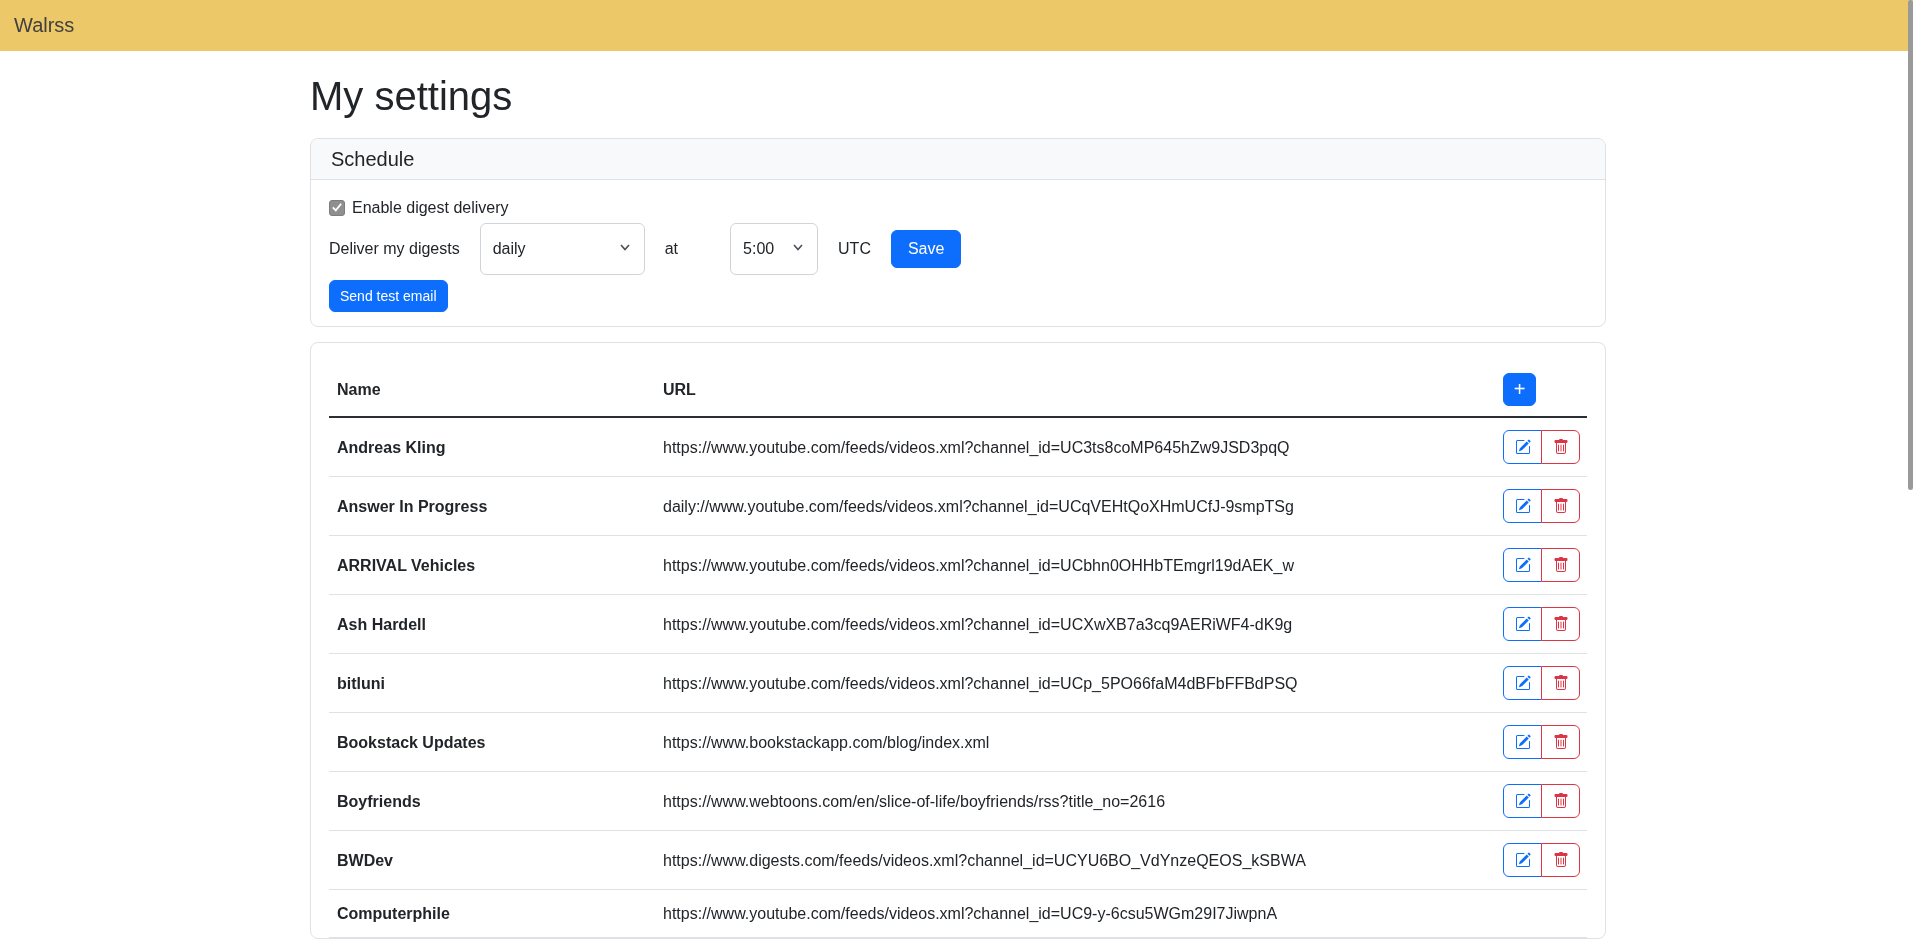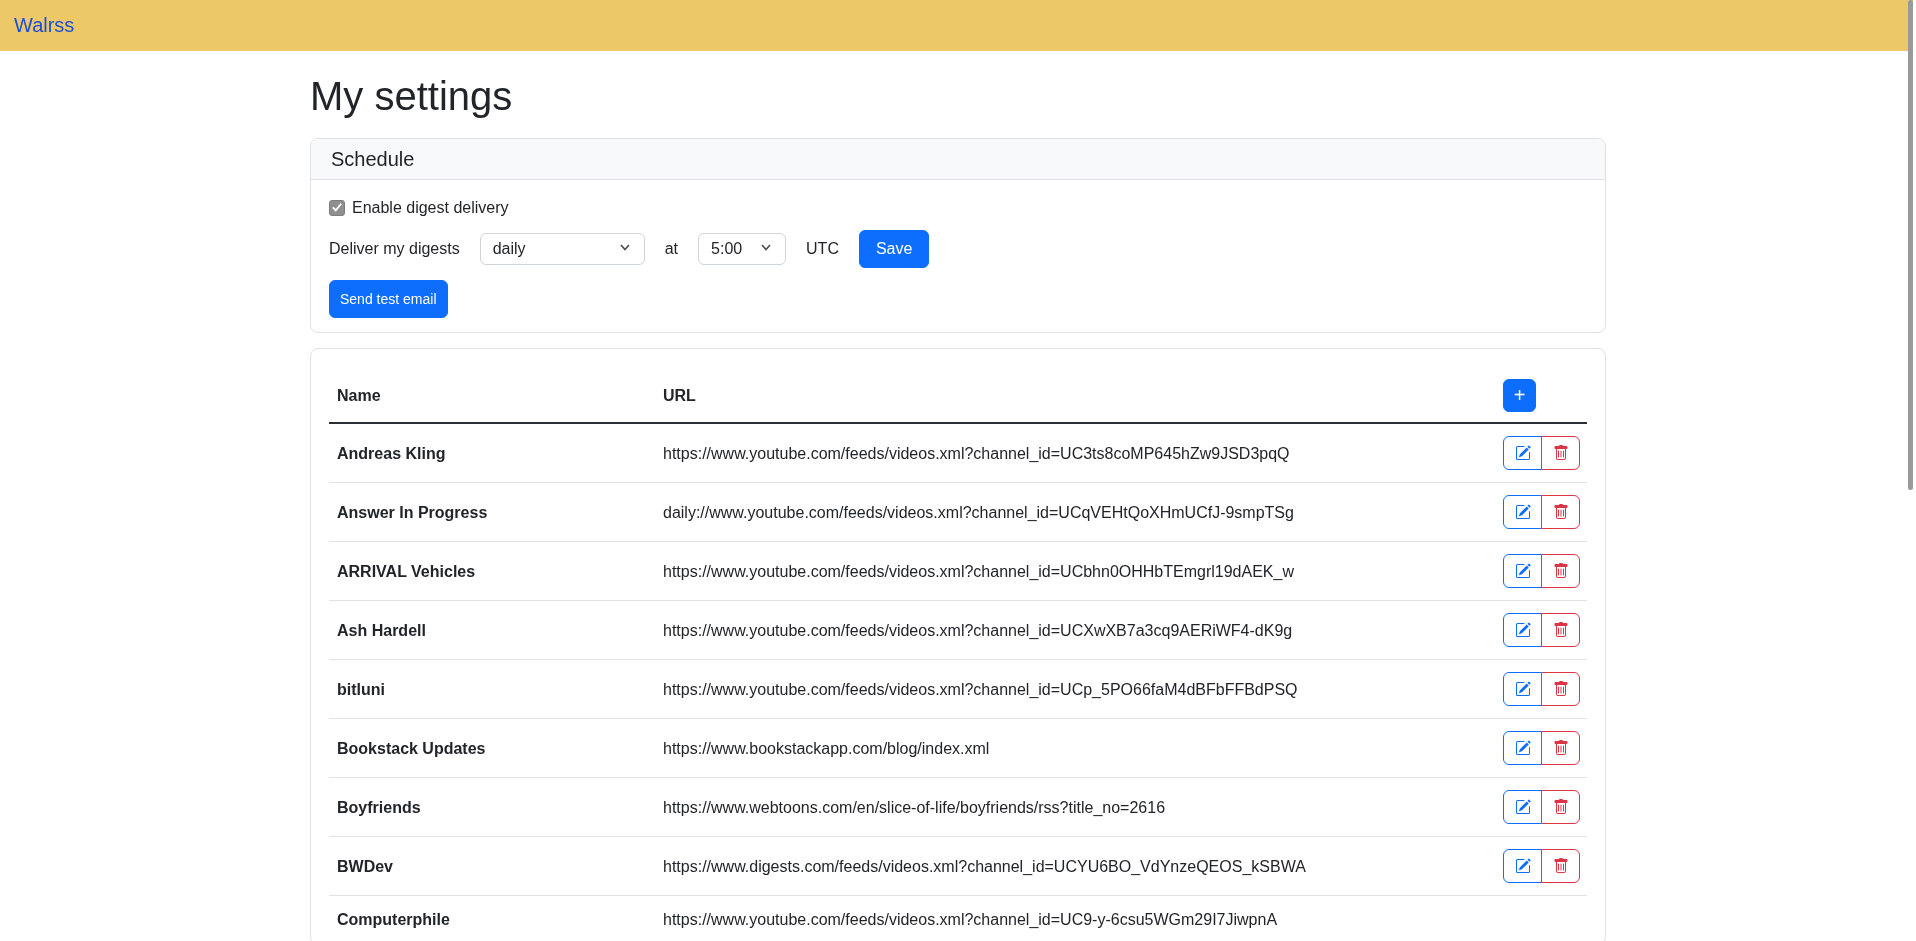--- a/index.html
+++ b/index.html
@@ -10,21 +10,21 @@
     color: #212529;
     background: #fff;
   }
   .navbar {
     height: 51px;
     background: #ecc868;
     display: flex;
     align-items: center;
     padding: 0 14px;
   }
-  .brand { font-size: 20px; color: #1d4ed8; text-align: center; }
+  .brand { font-size: 20px; color: #404040; text-align: center; }
   .container { width: 1296px; margin: 0 auto; }
   h1.page-title {
     font-size: 40px;
     font-weight: 500;
     line-height: 48px;
     margin-top: 21px;
     letter-spacing: 0;
   }
   .card {
     border: 1px solid #dee2e6;
@@ -54,40 +54,40 @@
   }
   .check-label { margin-left: 7px; }
   .controls-row {
     margin-top: 10px;
     display: flex; align-items: center;
     height: 38px;
   }
   .controls-row > * { margin-right: 20px; }
   .select-box {
     display: inline-flex; align-items: center; justify-content: space-between;
-    height: 32px;
+    height: 52px;
     border: 1px solid #ced4da;
     border-radius: 6px;
     background: #fff;
     padding: 0 12px;
     cursor: pointer;
   }
   .select-frequency { width: 165px; }
-  .select-time { width: 88px; }
+  .select-time { width: 88px; margin-left: 32px; }
   .btn {
     display: inline-flex; align-items: center; justify-content: center;
     border: 1px solid transparent;
     border-radius: 6px;
     cursor: pointer;
     background: #fff;
     font-family: inherit;
   }
   .btn-primary { background: #0d6efd; border-color: #0d6efd; color: #fff; }
   .btn-save { height: 38px; padding: 16px 16px; font-size: 16px; }
-  .btn-send-test { height: 38px; padding: 12px 10px; font-size: 14px; margin-top: 12px; }
+  .btn-send-test { height: 32px; padding: 12px 10px; font-size: 14px; margin-top: 12px; }
   
   .card-feeds .card-body { padding: 20px 18px 0 18px; }
   table.feeds-table { width: 100%; border-collapse: collapse; table-layout: fixed; }
   .feeds-table th, .feeds-table td { text-align: left; vertical-align: middle; }
   .feeds-table thead th {
     padding: 10px 8px;
     line-height: 24px;
     font-weight: 700;
     border-bottom: 2px solid #2b2f33;
   }

